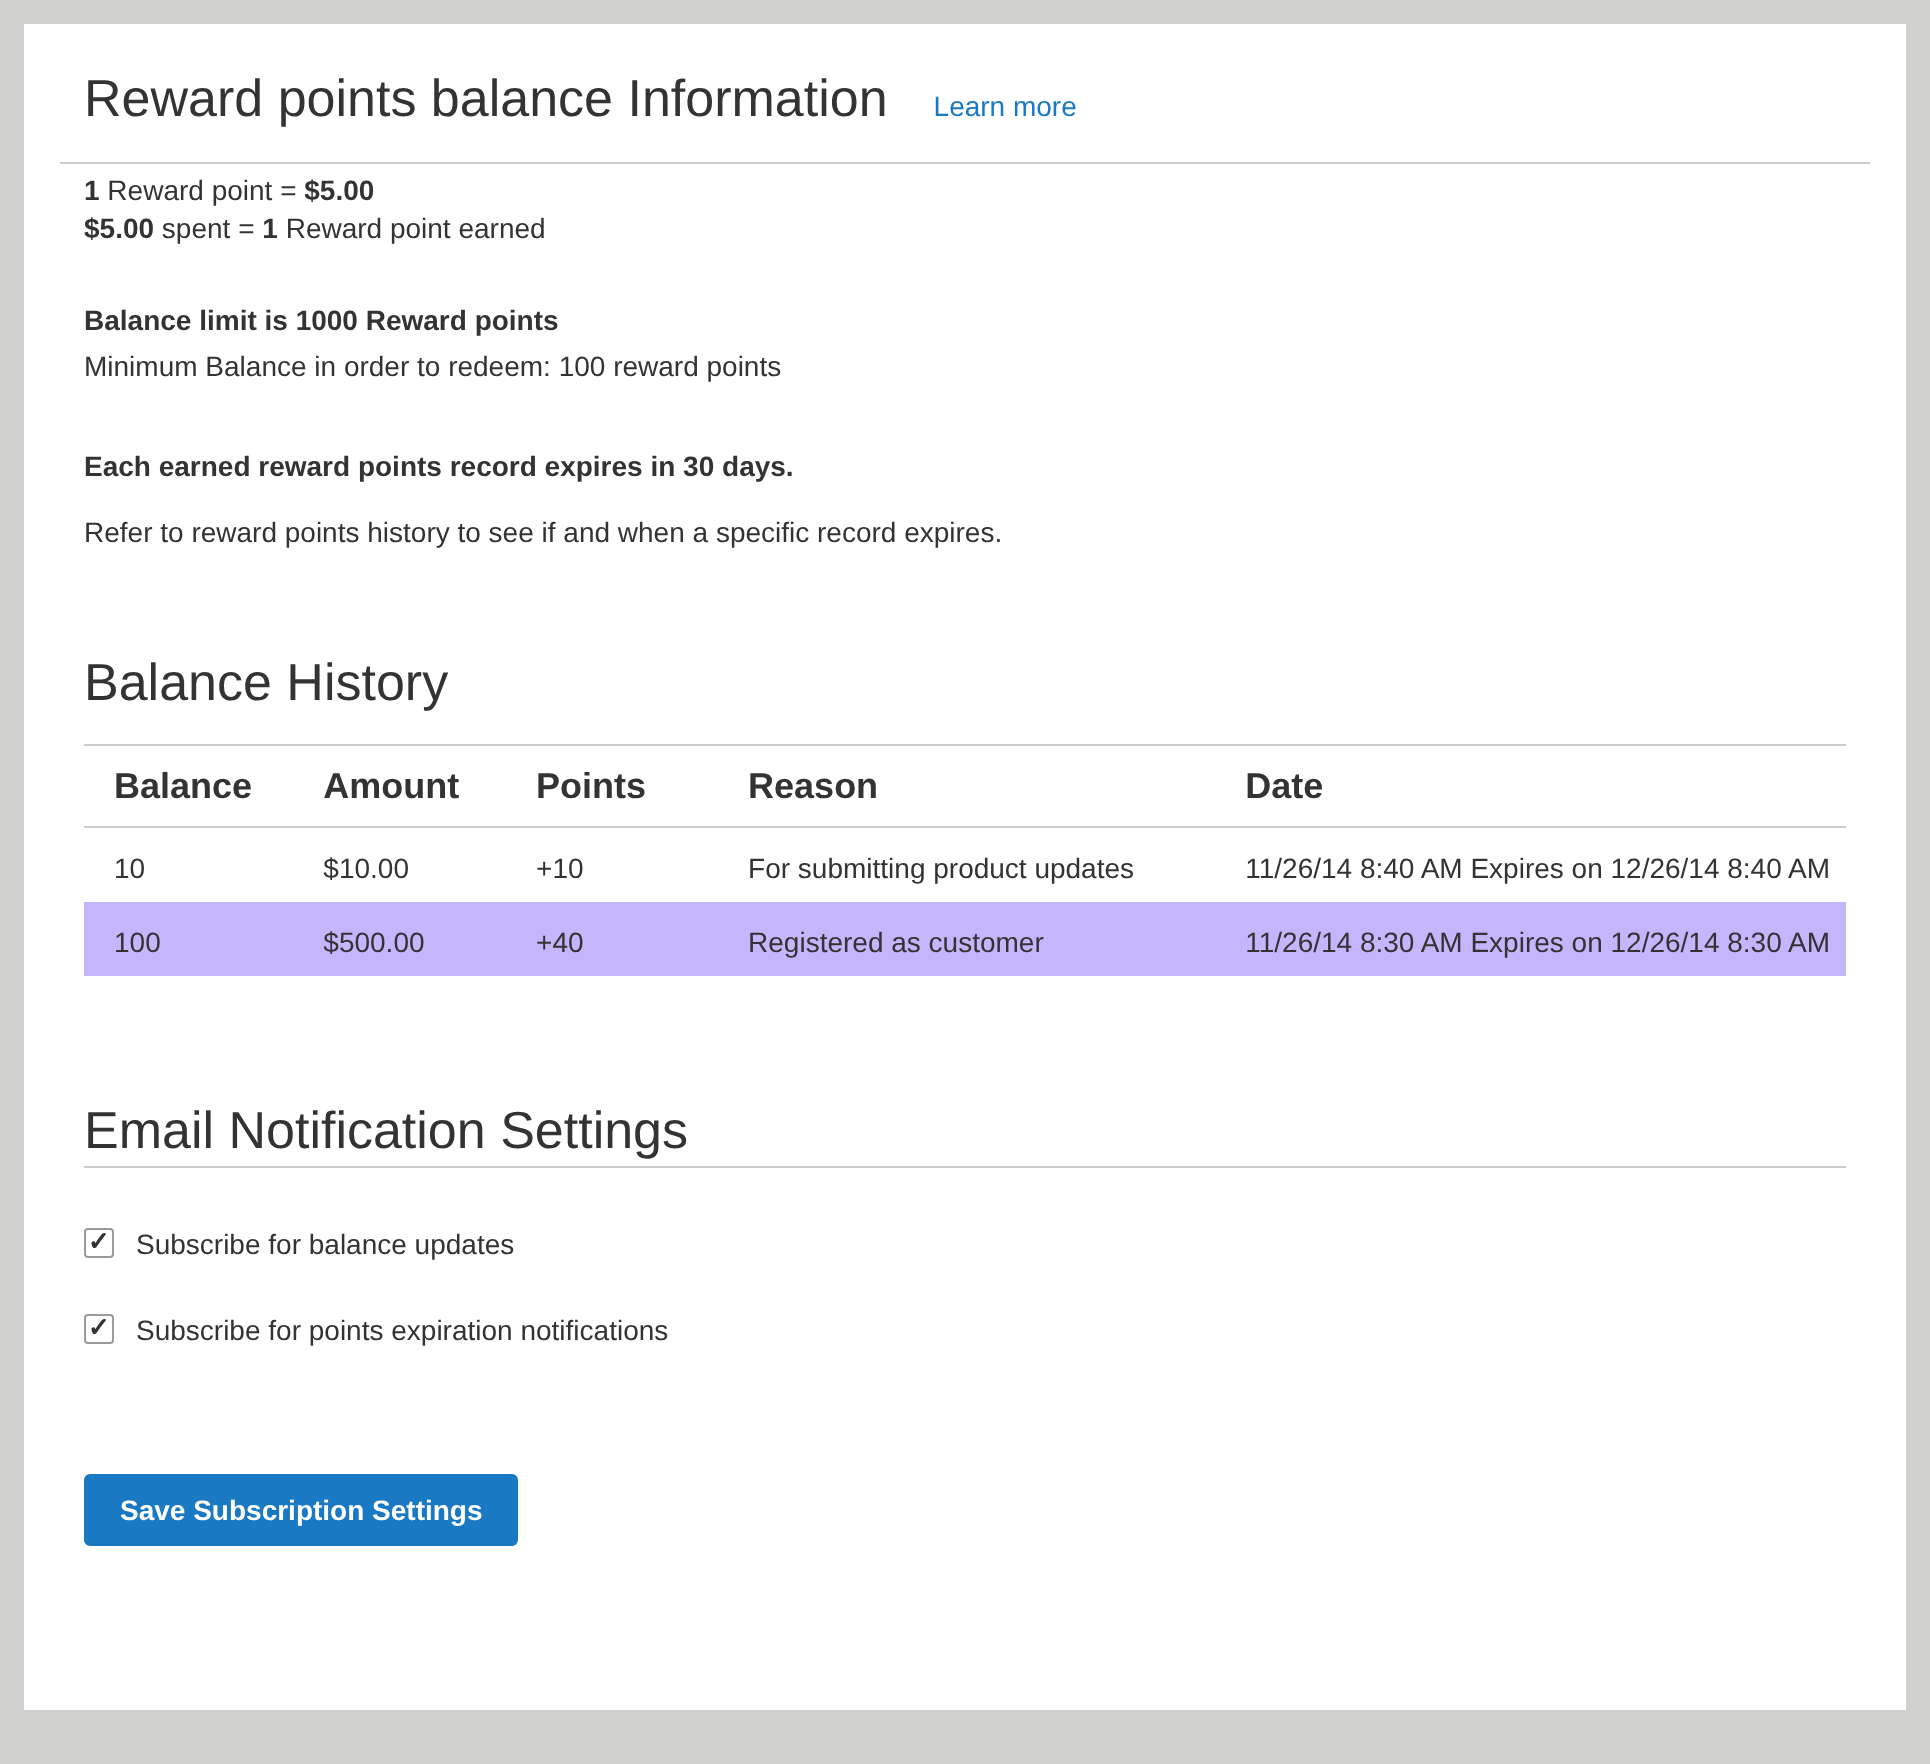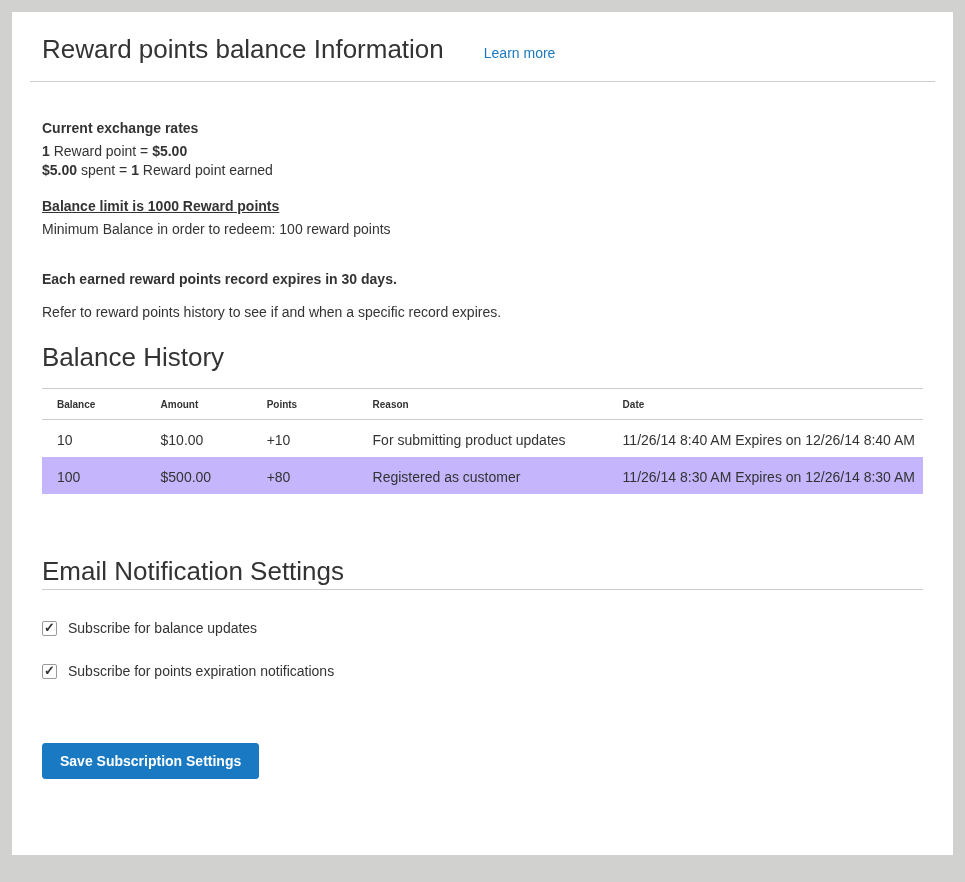--- a/index.html
+++ b/index.html
@@ -18,21 +18,21 @@
   .card {
     background: #ffffff;
     min-height: 843px;
     padding: 16px 18px 8px 18px;
   }
 
   
   .title-row {
     display: flex;
     align-items: baseline;
-    gap: 40px;
+    gap: 23px;
     border-bottom: 1px solid #cccccc;
     padding: 6px 0 16px 12px;
   }
   h1 {
     font-size: 26px;
     font-weight: 300;
     color: #333333;
     letter-spacing: 0;
   }
   .learn-more {
@@ -55,42 +55,42 @@
     font-weight: 700;
     line-height: 19px;
   }
   .line {
     font-size: 14px;
     line-height: 19px;
   }
   .line b { font-weight: 700; }
   .mt-xxl { margin-top: 37px; }
   .mt-xl  { margin-top: 31px; }
-  .mt-lg  { margin-top: 17px; text-decoration: underline; }
+  .mt-lg  { margin-top: 27px; }
   .mt-md  { margin-top: 4px; }
   .mt-sm  { margin-top: 14px; }
 
   
   h2 {
     font-size: 26px;
     font-weight: 300;
     color: #333333;
   }
-  .history-section { margin-top: 20px; }
+  .history-section { margin-top: 50px; }
   .history-section h2 { margin-bottom: 15px; }
 
   
   table {
     width: 100%;
     border-collapse: collapse;
     border-top: 1px solid #cccccc;
   }
   th {
     text-align: left;
-    font-size: 10px;
+    font-size: 18px;
     font-weight: 700;
     color: #333333;
     padding: 10px 8px 9px 15px;
     border-bottom: 1px solid #cccccc;
     white-space: nowrap;
   }
   td {
     font-size: 14px;
     color: #333333;
     padding: 12px 8px 9px 15px;
@@ -104,21 +104,21 @@
 
   
   .email-section { margin-top: 62px; }
   .email-section h2 {
     border-bottom: 1px solid #cccccc;
     padding-bottom: 2px;
     margin-bottom: 30px;
   }
   .check-row {
     display: flex;
-    align-items: flex-end;
+    align-items: flex-start;
     gap: 11px;
     margin-bottom: 27px;
   }
   .check-row label { font-size: 14px; cursor: pointer; }
   input[type="checkbox"] {
     appearance: none;
     -webkit-appearance: none;
     width: 15px;
     height: 15px;
     border: 1px solid #9b9b9b;
@@ -160,21 +160,20 @@
   <div class="card">
 
     <div class="title-row">
       <h1>Reward points balance Information</h1>
       <a class="learn-more">Learn more</a>
     </div>
 
     <div class="content">
 
 
-      <p class="bold-line mt-xxl">Current exchange rates</p>
       <p class="line mt-md"><b>1</b><span> Reward point = </span><b>$5.00</b></p>
       <p class="line"><b>$5.00</b><span> spent = </span><b>1</b><span> Reward point earned</span></p>
 
       <p class="bold-line mt-lg">Balance limit is 1000 Reward points</p>
       <p class="line mt-md">Minimum Balance in order to redeem: 100 reward points</p>
 
       <p class="bold-line mt-xl">Each earned reward points record expires in 30 days.</p>
       <p class="line mt-sm">Refer to reward points history to see if and when a specific record expires.</p>
 
       <section class="history-section">
@@ -200,21 +199,21 @@
             <tr>
               <td>10</td>
               <td>$10.00</td>
               <td>+10</td>
               <td>For submitting product updates</td>
               <td>11/26/14 8:40 AM Expires on 12/26/14 8:40 AM</td>
             </tr>
             <tr class="stripe">
               <td>100</td>
               <td>$500.00</td>
-              <td>+80</td>
+              <td>+40</td>
               <td>Registered as customer</td>
               <td>11/26/14 8:30 AM Expires on 12/26/14 8:30 AM</td>
             </tr>
           </tbody>
         </table>
       </section>
 
       <section class="email-section">
         <h2>Email Notification Settings</h2>
 

